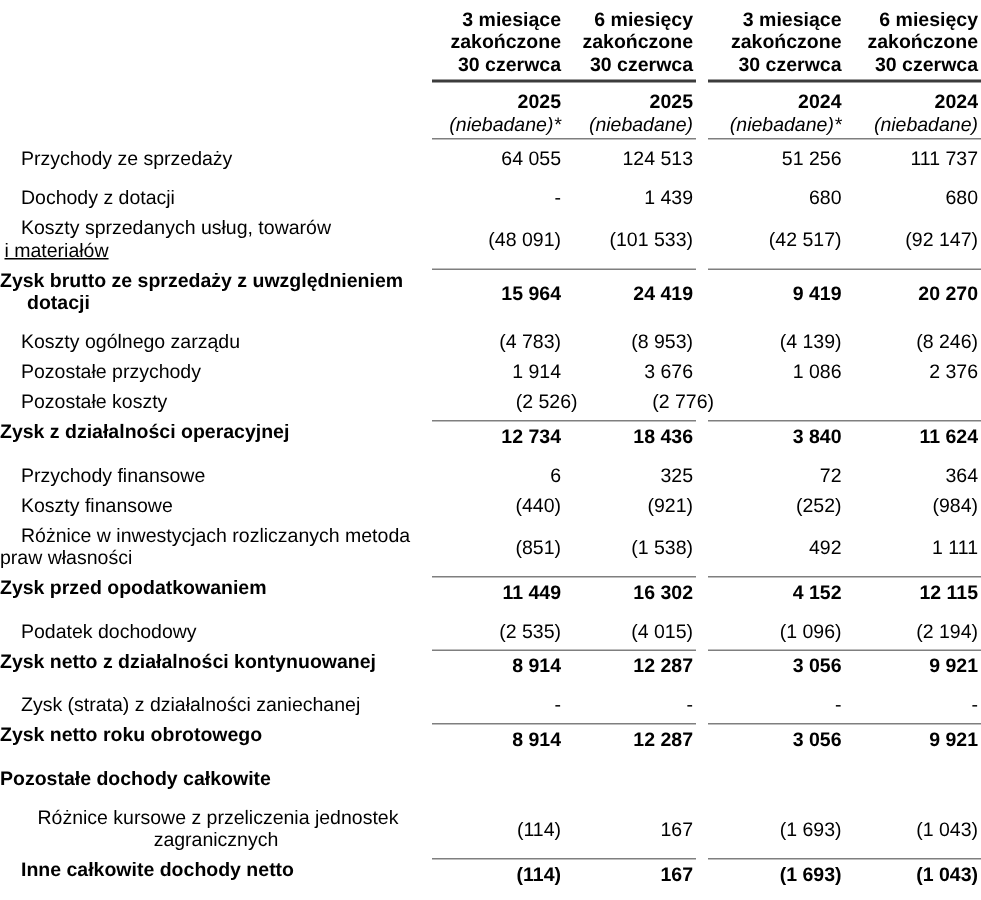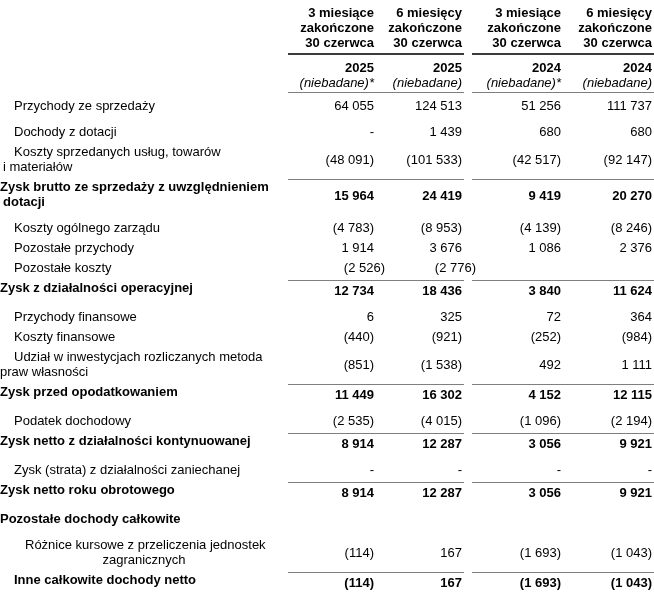--- a/index.html
+++ b/index.html
@@ -106,35 +106,35 @@
       <div class="cell">1 439</div>
     </div>
     <div class="pair pair2">
       <div class="cell">680</div>
       <div class="cell">680</div>
     </div>
   </div>
       <div class="row">
     <div class="label">
       <div class="line" style="padding-left: 14px;">Koszty sprzedanych usług, towarów</div>
-      <div class="line" style="padding-left: 3px;">i materiałów</div>
+      <div class="line" style="padding-left: 3px; text-decoration: underline;">i materiałów</div>
     </div>
     <div class="pair pair1">
       <div class="cell">(48 091)</div>
       <div class="cell">(101 533)</div>
     </div>
     <div class="pair pair2">
       <div class="cell">(42 517)</div>
       <div class="cell">(92 147)</div>
     </div>
   </div>
       <div class="row bold rule">
     <div class="label">
       <div class="line" style="padding-left: 0px;">Zysk brutto ze sprzedaży z uwzględnieniem</div>
-      <div class="line" style="padding-left: 3px;">dotacji</div>
+      <div class="line" style="padding-left: 18px;">dotacji</div>
     </div>
     <div class="pair pair1">
       <div class="cell">15 964</div>
       <div class="cell">24 419</div>
     </div>
     <div class="pair pair2">
       <div class="cell">9 419</div>
       <div class="cell">20 270</div>
     </div>
   </div>
@@ -213,21 +213,21 @@
       <div class="cell">(440)</div>
       <div class="cell">(921)</div>
     </div>
     <div class="pair pair2">
       <div class="cell">(252)</div>
       <div class="cell">(984)</div>
     </div>
   </div>
       <div class="row">
     <div class="label">
-      <div class="line" style="padding-left: 14px;">Udział w inwestycjach rozliczanych metoda</div>
+      <div class="line" style="padding-left: 14px;">Różnice w inwestycjach rozliczanych metoda</div>
       <div class="line" style="padding-left: 0px;">praw własności</div>
     </div>
     <div class="pair pair1">
       <div class="cell">(851)</div>
       <div class="cell">(1 538)</div>
     </div>
     <div class="pair pair2">
       <div class="cell">492</div>
       <div class="cell">1 111</div>
     </div>

